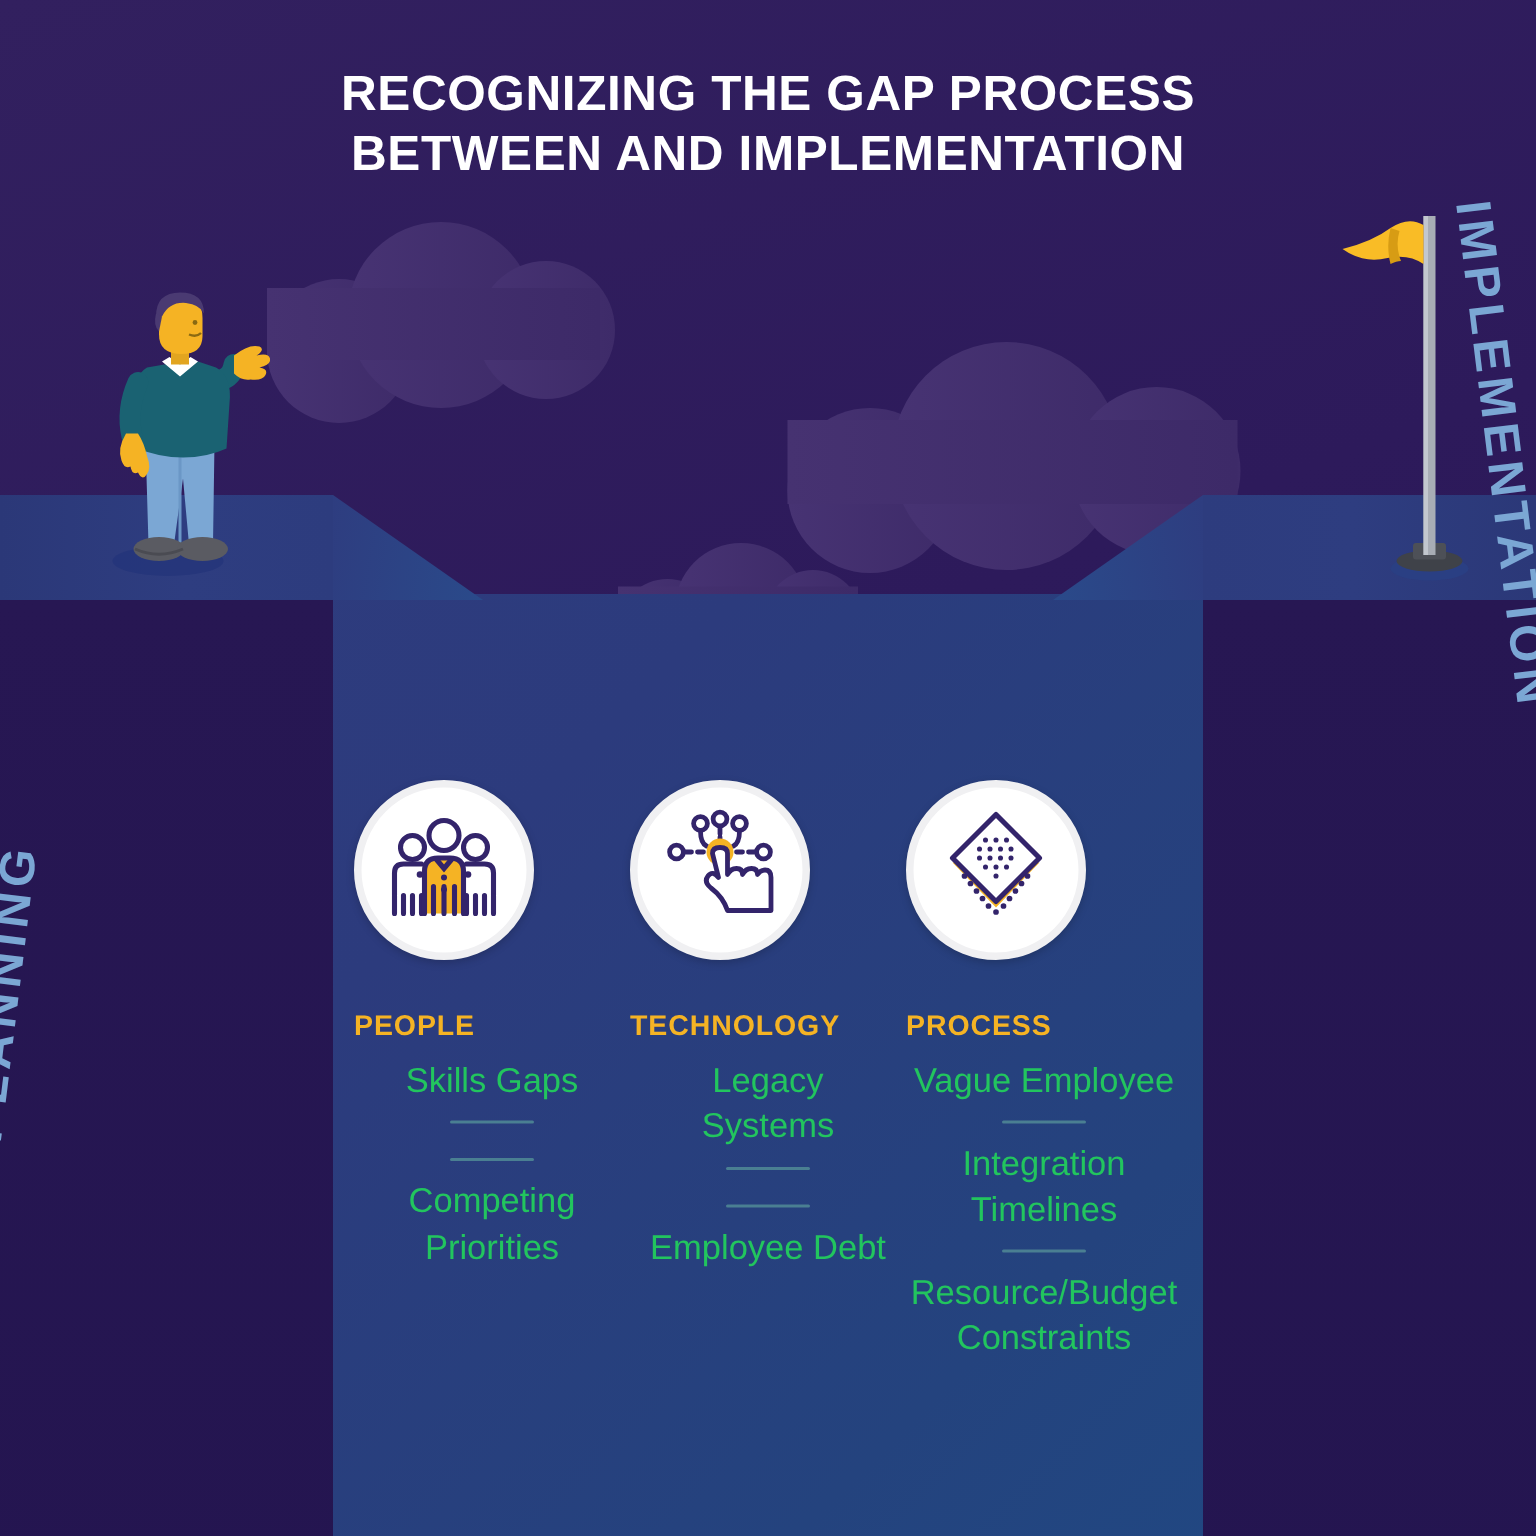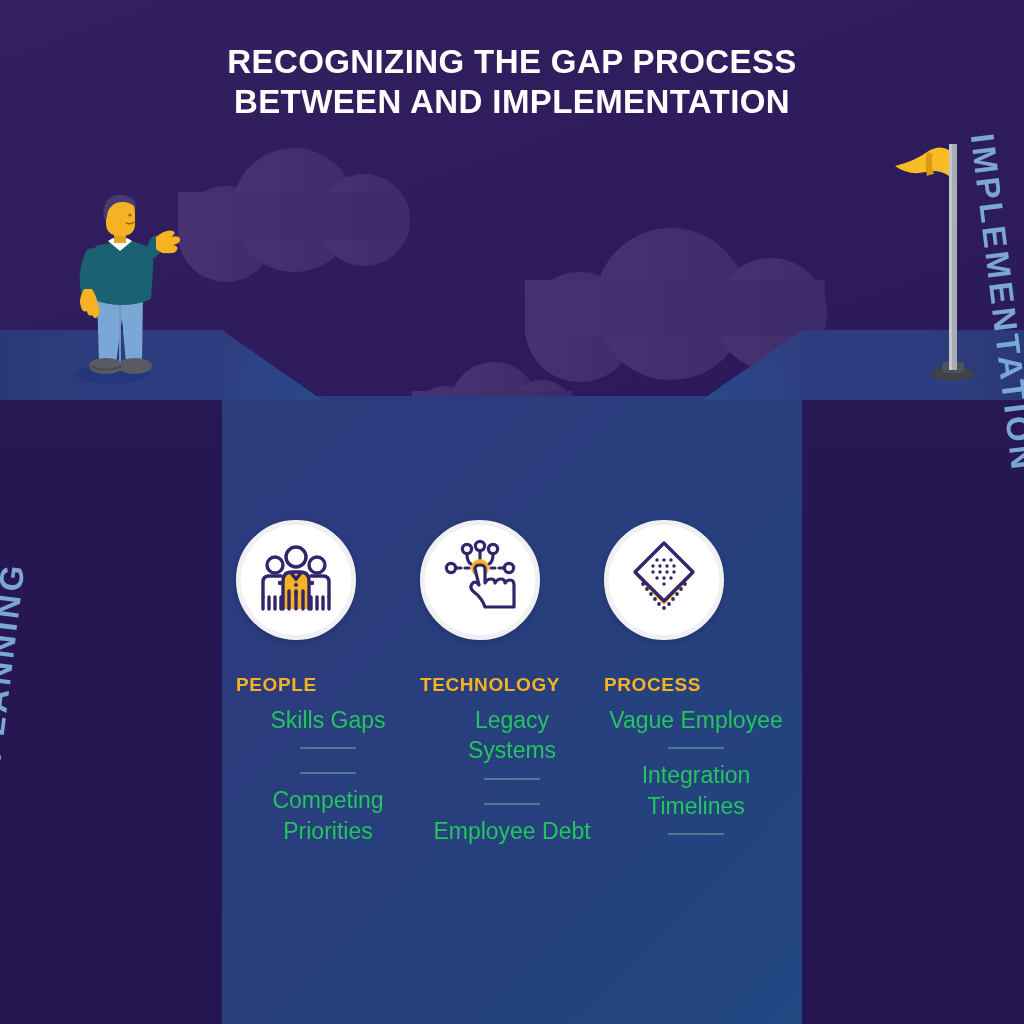--- a/index.html
+++ b/index.html
@@ -297,17 +297,19 @@
           </svg>
         </span>
       </div>
       <div class="col-title">PROCESS</div>
       <div class="items">
         <div class="item">Vague Employee</div>
         <div class="divider"></div>
         <div class="item">Integration
 Timelines</div>
         <div class="divider"></div>
+        <div class="item">Resource/Budget
+Constraints</div>
       </div>
     </div>
 
   </div>
 </div>
 
 </body></html>

